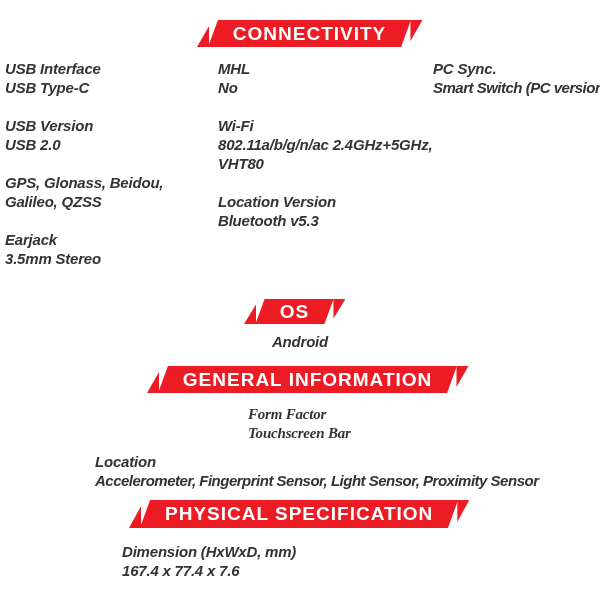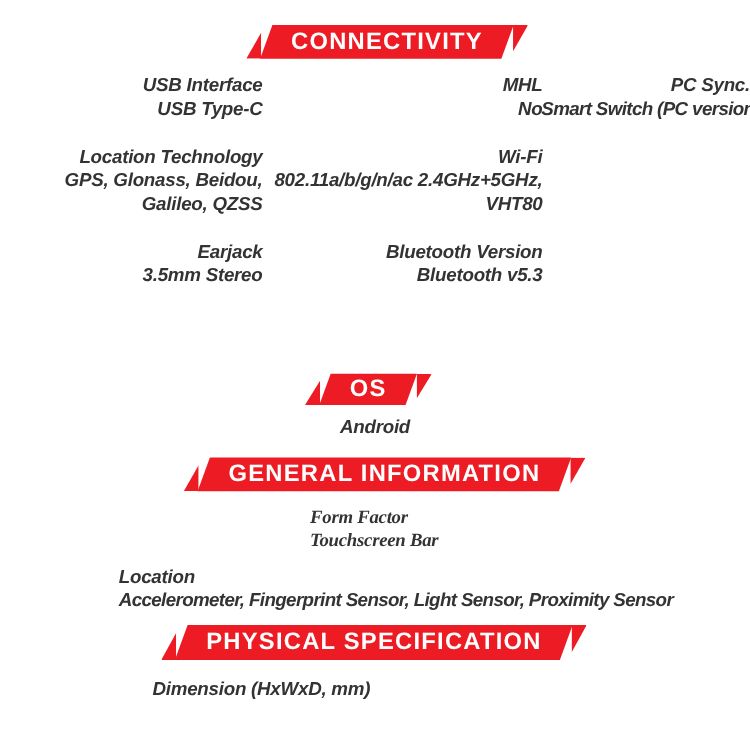--- a/index.html
+++ b/index.html
@@ -16,21 +16,21 @@
   .btext{display:block;transform:skewX(20deg);color:#fff;font-weight:bold;font-size:19px;letter-spacing:1px;white-space:nowrap;}
   #banner-connectivity{left:197px;top:20px;}
   #banner-os{left:244px;top:299px;height:25px;}
   #banner-general{left:147px;top:366px;}
   #banner-physical{left:129px;top:500px;height:28px;}
   
   .spec{
     position:absolute;font-style:italic;font-weight:bold;
     color:var(--ink,#333335);font-size:15px;line-height:19px;letter-spacing:-0.2px;
   }
-  .group{margin-bottom:19px;text-align:right;}
+  .group{margin-bottom:19px;}
   #col1{left:5px;top:59px;width:205px;}
   #col2{left:218px;top:59px;width:216px;font-style:italic;}
   #col3{left:433px;top:59px;width:167px;}
   .nowrap{white-space:nowrap;}
   .tight{letter-spacing:-0.5px;}
   #android-line{left:0;top:332px;width:600px;text-align:center;}
   #form-factor{left:248px;top:405px;font-family:Liberation Serif, serif;}
   #sensors{left:95px;top:452px;}
   #dimension{left:122px;top:542px;}
   #weight{left:415px;top:542px;}
@@ -47,42 +47,45 @@
     </span>
     <span class="tip tip-r"></span>
   </div>
 
   <div class="spec" id="col1">
     <div class="group">
       <div>USB Interface</div>
       <div>USB Type-C</div>
     </div>
     <div class="group">
-      <div>Location Technology</div>
+      <div>USB Version</div>
+      <div>USB 2.0</div>
+    </div>
+    <div class="group">
       <div>GPS, Glonass, Beidou,</div>
       <div>Galileo, QZSS</div>
     </div>
     <div class="group">
       <div>Earjack</div>
       <div>3.5mm Stereo</div>
     </div>
   </div>
 
   <div class="spec" id="col2">
     <div class="group">
       <div>MHL</div>
       <div>No</div>
     </div>
     <div class="group">
       <div>Wi-Fi</div>
       <div class="nowrap">802.11a/b/g/n/ac 2.4GHz+5GHz,</div>
       <div>VHT80</div>
     </div>
     <div class="group">
-      <div>Bluetooth Version</div>
+      <div>Location Version</div>
       <div>Bluetooth v5.3</div>
     </div>
   </div>
 
   <div class="spec" id="col3">
     <div class="group">
       <div>PC Sync.</div>
       <div class="nowrap tight">Smart Switch (PC version)</div>
     </div>
   </div>
@@ -118,16 +121,17 @@
   <div class="banner" id="banner-physical">
     <span class="tip tip-l"></span>
     <span class="bbody">
       <span class="btext">PHYSICAL SPECIFICATION</span>
     </span>
     <span class="tip tip-r"></span>
   </div>
 
   <div class="spec" id="dimension">
     <div>Dimension (HxWxD, mm)</div>
+    <div>167.4 x 77.4 x 7.6</div>
   </div>
 
 
 </div>
 
 </body></html>

